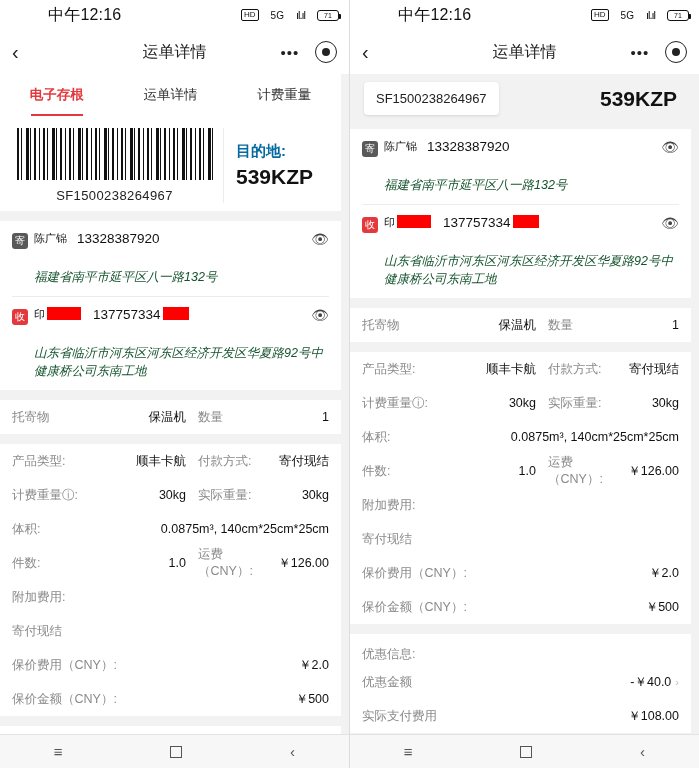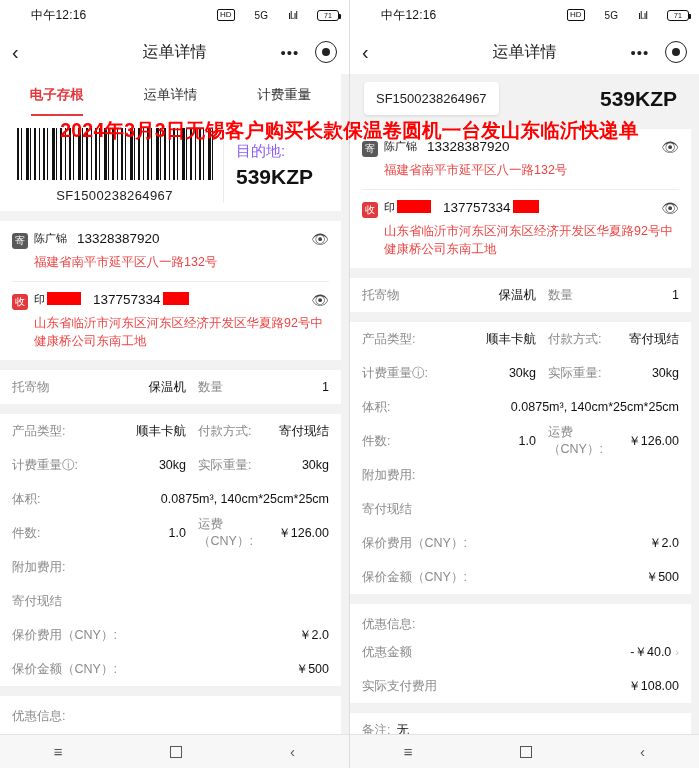--- a/index.html
+++ b/index.html
@@ -20,22 +20,22 @@
   .phone.right { width: 350px; border-left: 1px solid #dcdcdc; }
 
   
   .statusbar {
     height: 30px; background: #ffffff;
     display: flex; align-items: center;
     padding: 0 10px;
     font-size: 12px; color: #111;
     flex: 0 0 auto;
   }
-  .statusbar .time { margin-left: 21px; font-size: 12px; letter-spacing: .2px; }
-  .statusbar .right { margin-left: auto; display: flex; align-items: center; gap: 20px; }
+  .statusbar .time { margin-left: 38px; font-size: 16px; letter-spacing: .2px; }
+  .statusbar .right { margin-left: auto; display: flex; align-items: center; gap: 12px; }
   .sb-icon { font-size: 10px; color: #111; text-align: right; }
   .sb-box {
     border: 1px solid #111; border-radius: 2px;
     font-size: 8px; padding: 0 2px; line-height: 10px;
   }
   .batt {
     width: 22px; height: 11px; border: 1px solid #111; border-radius: 3px;
     position: relative; display: flex; align-items: center; justify-content: center;
     font-size: 7px;
   }
@@ -110,37 +110,37 @@
     background: repeating-linear-gradient(90deg,
       #111 0 2px, #fff 2px 4px, #111 4px 5px, #fff 5px 9px,
       #111 9px 12px, #fff 12px 13px, #111 13px 14px, #fff 14px 17px,
       #111 17px 19px, #fff 19px 22px, #111 22px 23px, #fff 23px 26px);
   }
   .barcode-num { font-size: 13px; color: #222; margin-top: 8px; letter-spacing: .4px;}
   .dest {
     width: 118px; border-left: 1px solid #ececec;
     padding-left: 12px; display: flex; flex-direction: column; justify-content: center;
   }
-  .dest-label { font-size: 15px; color: #8b5cf6; font-weight: normal; }
+  .dest-label { font-size: 15px; color: #0369a1; font-weight: bold; }
   .dest-code { font-size: 21px; color: #111; font-weight: bold; margin-top: 4px;}
 
   
   .addr { padding: 10px 12px 10px 12px; position: relative; }
   .addr-line { display: flex; align-items: flex-start; }
   .tag {
     width: 16px; height: 16px; border-radius: 3px;
     display: inline-flex; align-items: center; justify-content: center;
     font-size: 10px; color: #fff; margin-right: 6px; margin-top: 2px;
     flex: 0 0 auto;
   }
   .tag.send { background: #595959; }
   .tag.recv { background: #e4393c; }
   .nm { font-size: 11px; color: #111; }
   .ph { font-size: 13.5px; color: #111; margin-left: 10px; }
-  .addr-sub { font-size: 12.5px; color: #ef4444; margin: 4px 0 0 22px; line-height: 18px;}
+  .addr-sub { font-size: 12.5px; color: #14532d; margin: 19px 0 0 22px; line-height: 18px; font-style: italic;}
   .eye {
     position: absolute; right: 12px;
     font-size: 14px; color: #444;
   }
   .redact {
     display: inline-block; background: #ff0000; height: 13px; width: 34px;
     vertical-align: middle; margin: 0 2px;
   }
   .redact.sm { width: 26px; }
 
@@ -475,14 +475,13 @@
       </div>
     </div>
 
     <div class="navbottom">
       <span class="ln">≡</span>
       <span class="sq"></span>
       <span class="ln">‹</span>
     </div>
   </div>
 
-  <div class="annotation">2024年3月3日无锡客户购买长款保温卷圆机一台发山东临沂快递单</div>
 </div>
 
 </body></html>

